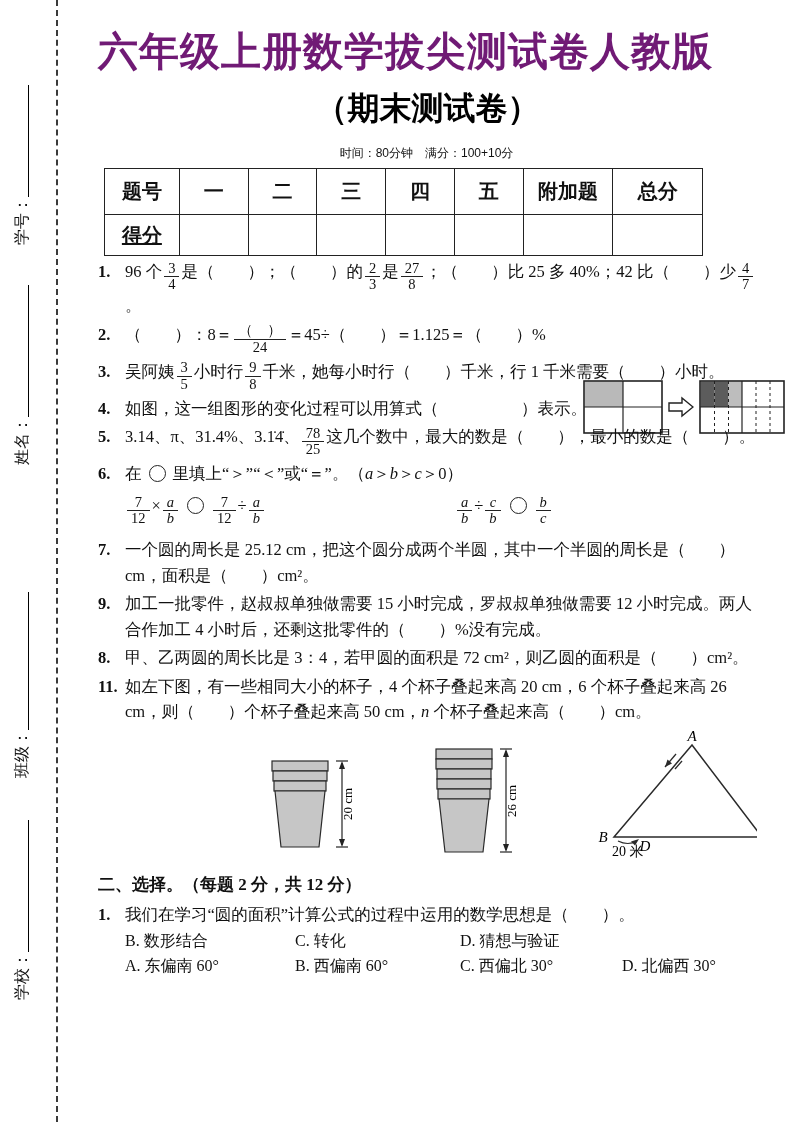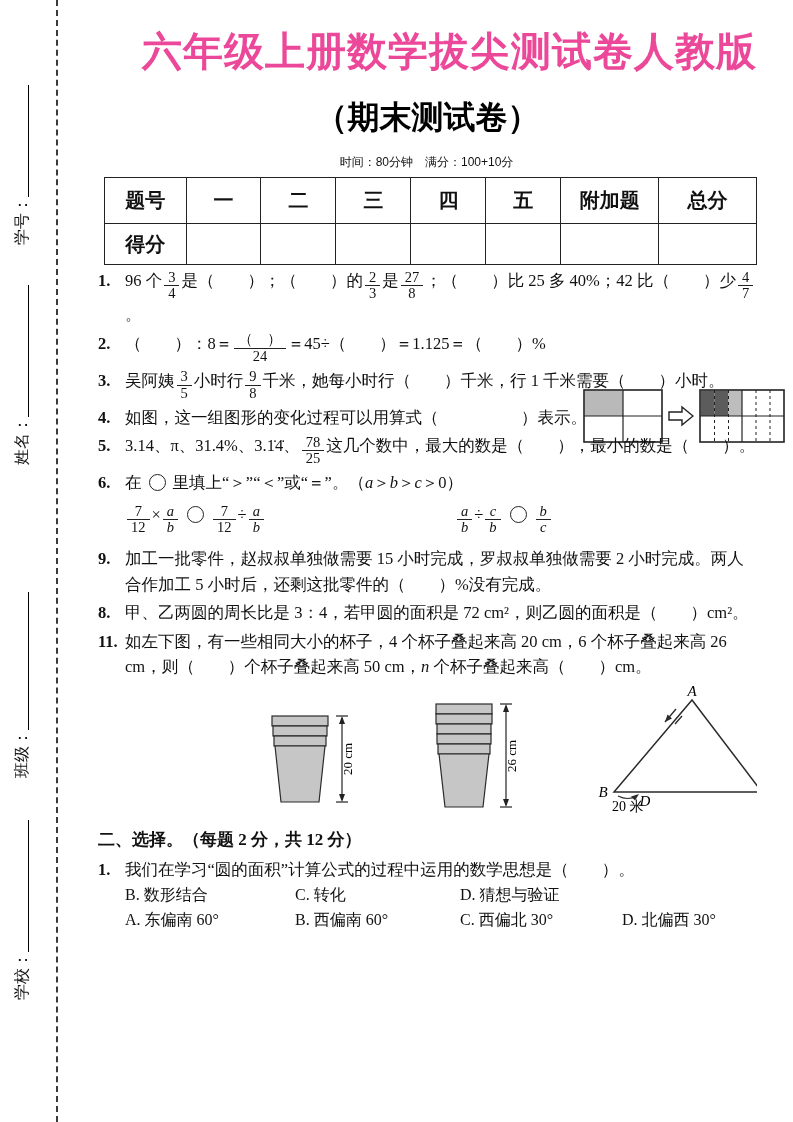--- a/index.html
+++ b/index.html
@@ -16,33 +16,33 @@
   }
   .seal-item {
     position: absolute; left: 12px; white-space: nowrap;
     transform: rotate(-90deg); transform-origin: left top;
     font-size: 16px;
   }
   .seal-blank { display: inline-block; border-bottom: 1.5px solid #000; height: 14px; vertical-align: -2px; }
   
   .content { margin-left: 60px; padding: 24px 36px 0 38px; }
   .title {
-    text-align: right; font-family: "DejaVu Sans", "Liberation Sans", sans-serif;
-    font-weight: 700; font-size: 40px; letter-spacing: 1px; color: #ec4899;
+    text-align: left; font-family: "DejaVu Sans", "Liberation Sans", sans-serif;
+    font-weight: 700; font-size: 40px; letter-spacing: 1px; color: #701a75;
   }
   .subtitle {
     text-align: center; font-family: "DejaVu Sans", "Liberation Sans", sans-serif;
-    font-weight: 700; font-size: 32px; margin-top: 17px; color: #000;
+    font-weight: 700; font-size: 32px; margin-top: 8px; color: #000;
   }
   .meta { text-align: center; font-size: 12px; margin: 14px 2px 6px 0; font-family: Liberation Sans, sans-serif; }
   
-  .score-table { border-collapse: collapse; width: 653px; margin-left: 6px; table-layout: fixed; }
+  .score-table { border-collapse: collapse; width: 599px; margin-left: 6px; table-layout: fixed; }
   .score-table th, .score-table td { border: 1.6px solid #222; text-align: center; }
   .score-table th { font-size: 20px; font-weight: 700; height: 46px; }
-  .score-table td { font-size: 20px; font-weight: 700; height: 41px; }
+  .score-table td { font-size: 20px; font-weight: 700; height: 41px; text-decoration: underline; }
   
   .sec-head { font-weight: 700; font-size: 17px; margin: 14px 0 6px 0; }
   .q { font-size: 16.5px; line-height: 1.55; padding-left: 27px; margin: 3px 0; position: relative; }
   .qnum { display: inline-block; width: 27px; margin-left: -27px; font-weight: 700; }
   .frac { display: inline-block; vertical-align: -0.85em; text-align: center; font-size: 0.88em; line-height: 1.08; margin: 0 2px; }
   .frac .num, .frac .den { display: block; padding: 0 4px; }
   .frac .den { border-top: 1.2px solid #222; }
   .iv { font-style: italic; }
   .circ { display: inline-block; width: 17px; height: 17px; border: 1.4px solid #222; border-radius: 50%; vertical-align: -3px; margin: 0 7px; }
   .expr-row { display: flex; padding-left: 27px; margin: 8px 0 10px 0; font-size: 16.5px; }
@@ -152,21 +152,24 @@
       <span class="qnum">5.</span><span>3.14、π、31.4%、3.1̇4̇、<span class="frac"><span class="num">78</span><span class="den">25</span></span>这几个数中，最大的数是（　　），最小的数是（　　）。</span>
     </div>
     <div class="q">
       <span class="qnum">6.</span><span>在<span class="circ"></span>里填上“＞”“＜”或“＝”。（<span class="iv">a</span>＞<span class="iv">b</span>＞<span class="iv">c</span>＞0）</span>
     </div>
     <div class="expr-row">
       <span class="expr-left"><span class="frac"><span class="num">7</span><span class="den">12</span></span>×<span class="frac"><span class="num iv">a</span><span class="den iv">b</span></span><span class="circ"></span><span class="frac"><span class="num">7</span><span class="den">12</span></span>÷<span class="frac"><span class="num iv">a</span><span class="den iv">b</span></span></span>
       <span><span class="frac"><span class="num iv">a</span><span class="den iv">b</span></span>÷<span class="frac"><span class="num iv">c</span><span class="den iv">b</span></span><span class="circ"></span><span class="frac"><span class="num iv">b</span><span class="den iv">c</span></span></span>
     </div>
     <div class="q">
-      <span class="qnum">9.</span><span>加工一批零件，赵叔叔单独做需要 15 小时完成，罗叔叔单独做需要 2 小时完成。两人合作加工 5 小时后，还剩这批零件的（　　）%没有完成。</span>
+      <span class="qnum">7.</span><span>一个圆的周长是 25.12 cm，把这个圆分成两个半圆，其中一个半圆的周长是（　　）cm，面积是（　　）cm²。</span>
+    </div>
+    <div class="q">
+      <span class="qnum">9.</span><span>加工一批零件，赵叔叔单独做需要 15 小时完成，罗叔叔单独做需要 12 小时完成。两人合作加工 4 小时后，还剩这批零件的（　　）%没有完成。</span>
     </div>
     <div class="q">
       <span class="qnum">8.</span><span>甲、乙两圆的周长比是 3：4，若甲圆的面积是 72 cm²，则乙圆的面积是（　　）cm²。</span>
     </div>
     <div class="q">
       <span class="qnum">11.</span><span>如左下图，有一些相同大小的杯子，4 个杯子叠起来高 20 cm，6 个杯子叠起来高 26 cm，则（　　）个杯子叠起来高 50 cm，<span class="iv">n</span> 个杯子叠起来高（　　）cm。</span>
     </div>
 
     <div class="fig-row">
       <svg width="125" height="112">

